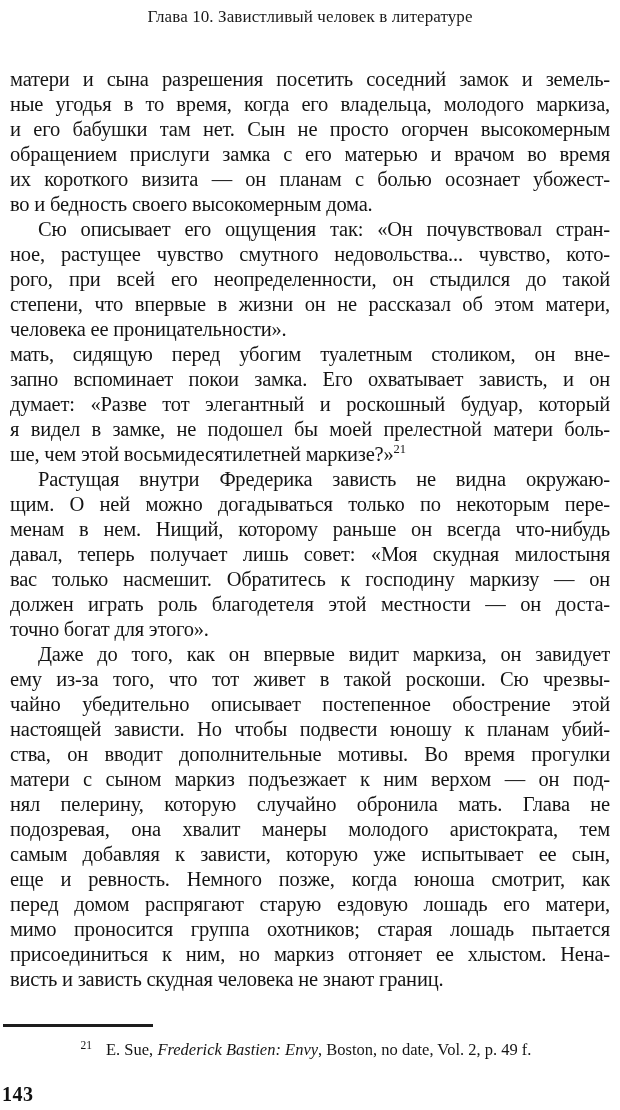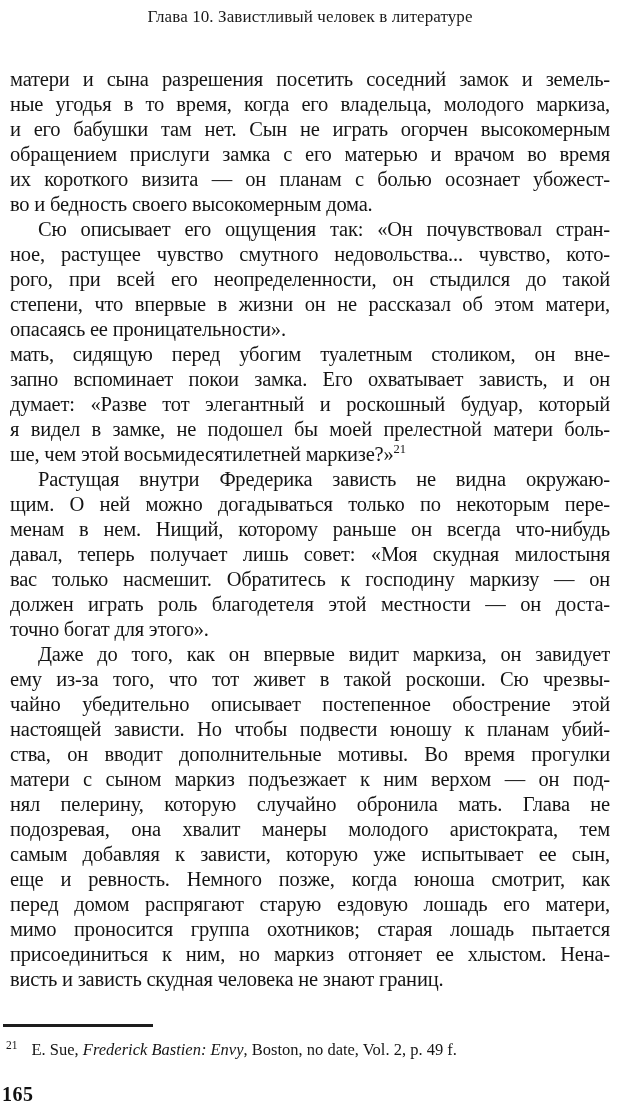--- a/index.html
+++ b/index.html
@@ -56,20 +56,21 @@
     height: 2.5px;
     background: #1d1d1d;
   }
   .footnote {
     position: absolute;
     left: 6px;
     top: 1040px;
     width: 600px;
     font-size: 16.5px;
     color: #151515;
+    text-align: center;
   }
   .footnote-marker {
     font-size: 11.5px;
     vertical-align: super;
     line-height: 0;
     margin-right: 14px;
   }
   .footnote .italic { font-style: italic; }
   .page-number {
     position: absolute;
@@ -86,32 +87,32 @@
 
 <div class="page">
 
   <div class="running-head">Глава 10. Завистливый человек в литературе</div>
 
   <div class="body-text">
 
     <div>
       <div class="line">матери и сына разрешения посетить соседний замок и земель-</div>
       <div class="line">ные угодья в то время, когда его владельца, молодого маркиза,</div>
-      <div class="line">и его бабушки там нет. Сын не играть огорчен высокомерным</div>
+      <div class="line">и его бабушки там нет. Сын не просто огорчен высокомерным</div>
       <div class="line">обращением прислуги замка с его матерью и врачом во время</div>
       <div class="line">их короткого визита — он планам с болью осознает убожест-</div>
       <div class="line last">во и бедность своего высокомерным дома.</div>
     </div>
 
     <div>
       <div class="line indent">Сю описывает его ощущения так: «Он почувствовал стран-</div>
       <div class="line">ное, растущее чувство смутного недовольства... чувство, кото-</div>
       <div class="line">рого, при всей его неопределенности, он стыдился до такой</div>
       <div class="line">степени, что впервые в жизни он не рассказал об этом матери,</div>
-      <div class="line last">опасаясь ее проницательности».</div>
+      <div class="line last">человека ее проницательности».</div>
     </div>
 
     <div>
       <div class="line">мать, сидящую перед убогим туалетным столиком, он вне-</div>
       <div class="line">запно вспоминает покои замка. Его охватывает зависть, и он</div>
       <div class="line">думает: «Разве тот элегантный и роскошный будуар, который</div>
       <div class="line">я видел в замке, не подошел бы моей прелестной матери боль-</div>
       <div class="line last"><span>ше, чем этой восьмидесятилетней маркизе?»</span><sup class="ref-sup">21</sup></div>
     </div>
 
@@ -143,15 +144,15 @@
     </div>
 
   </div>
 
   <div class="footnote-rule"></div>
 
   <div class="footnote">
     <sup class="footnote-marker">21</sup><span>E. Sue, </span><span class="italic">Frederick Bastien: Envy</span><span>, Boston, no date, Vol. 2, p. 49 f.</span>
   </div>
 
-  <div class="page-number">165</div>
+  <div class="page-number">143</div>
 
 </div>
 
 </body></html>

